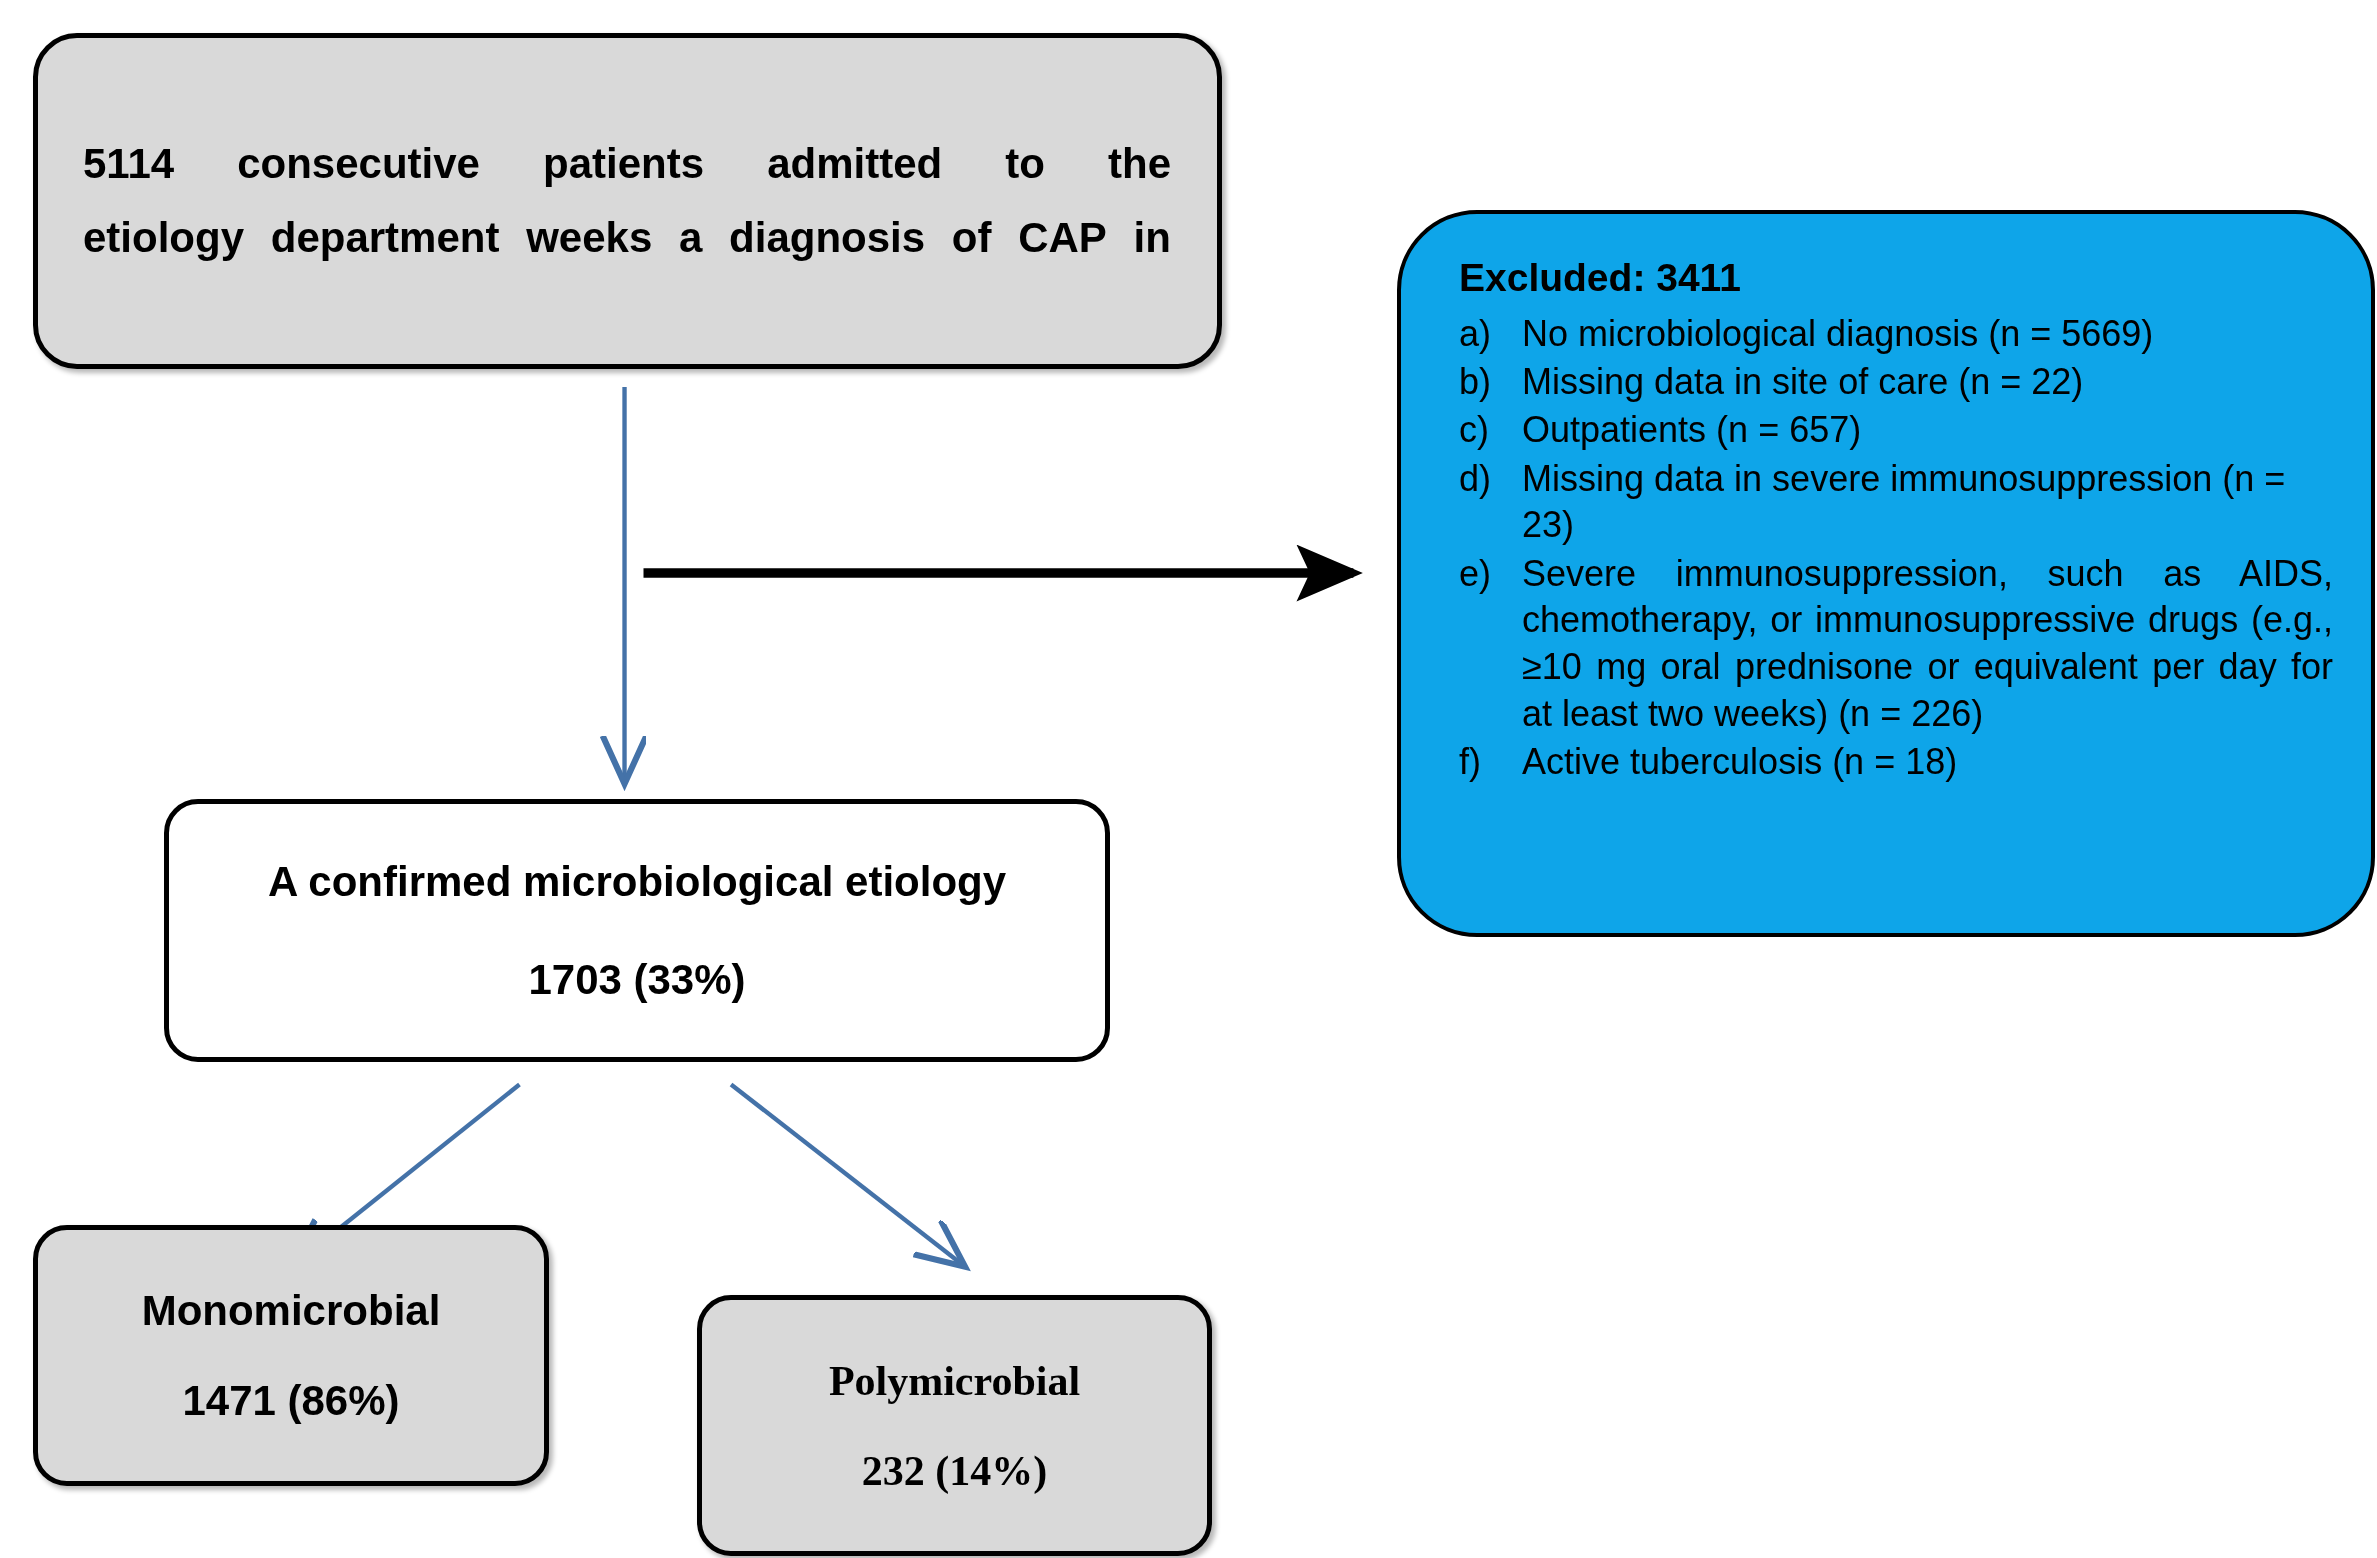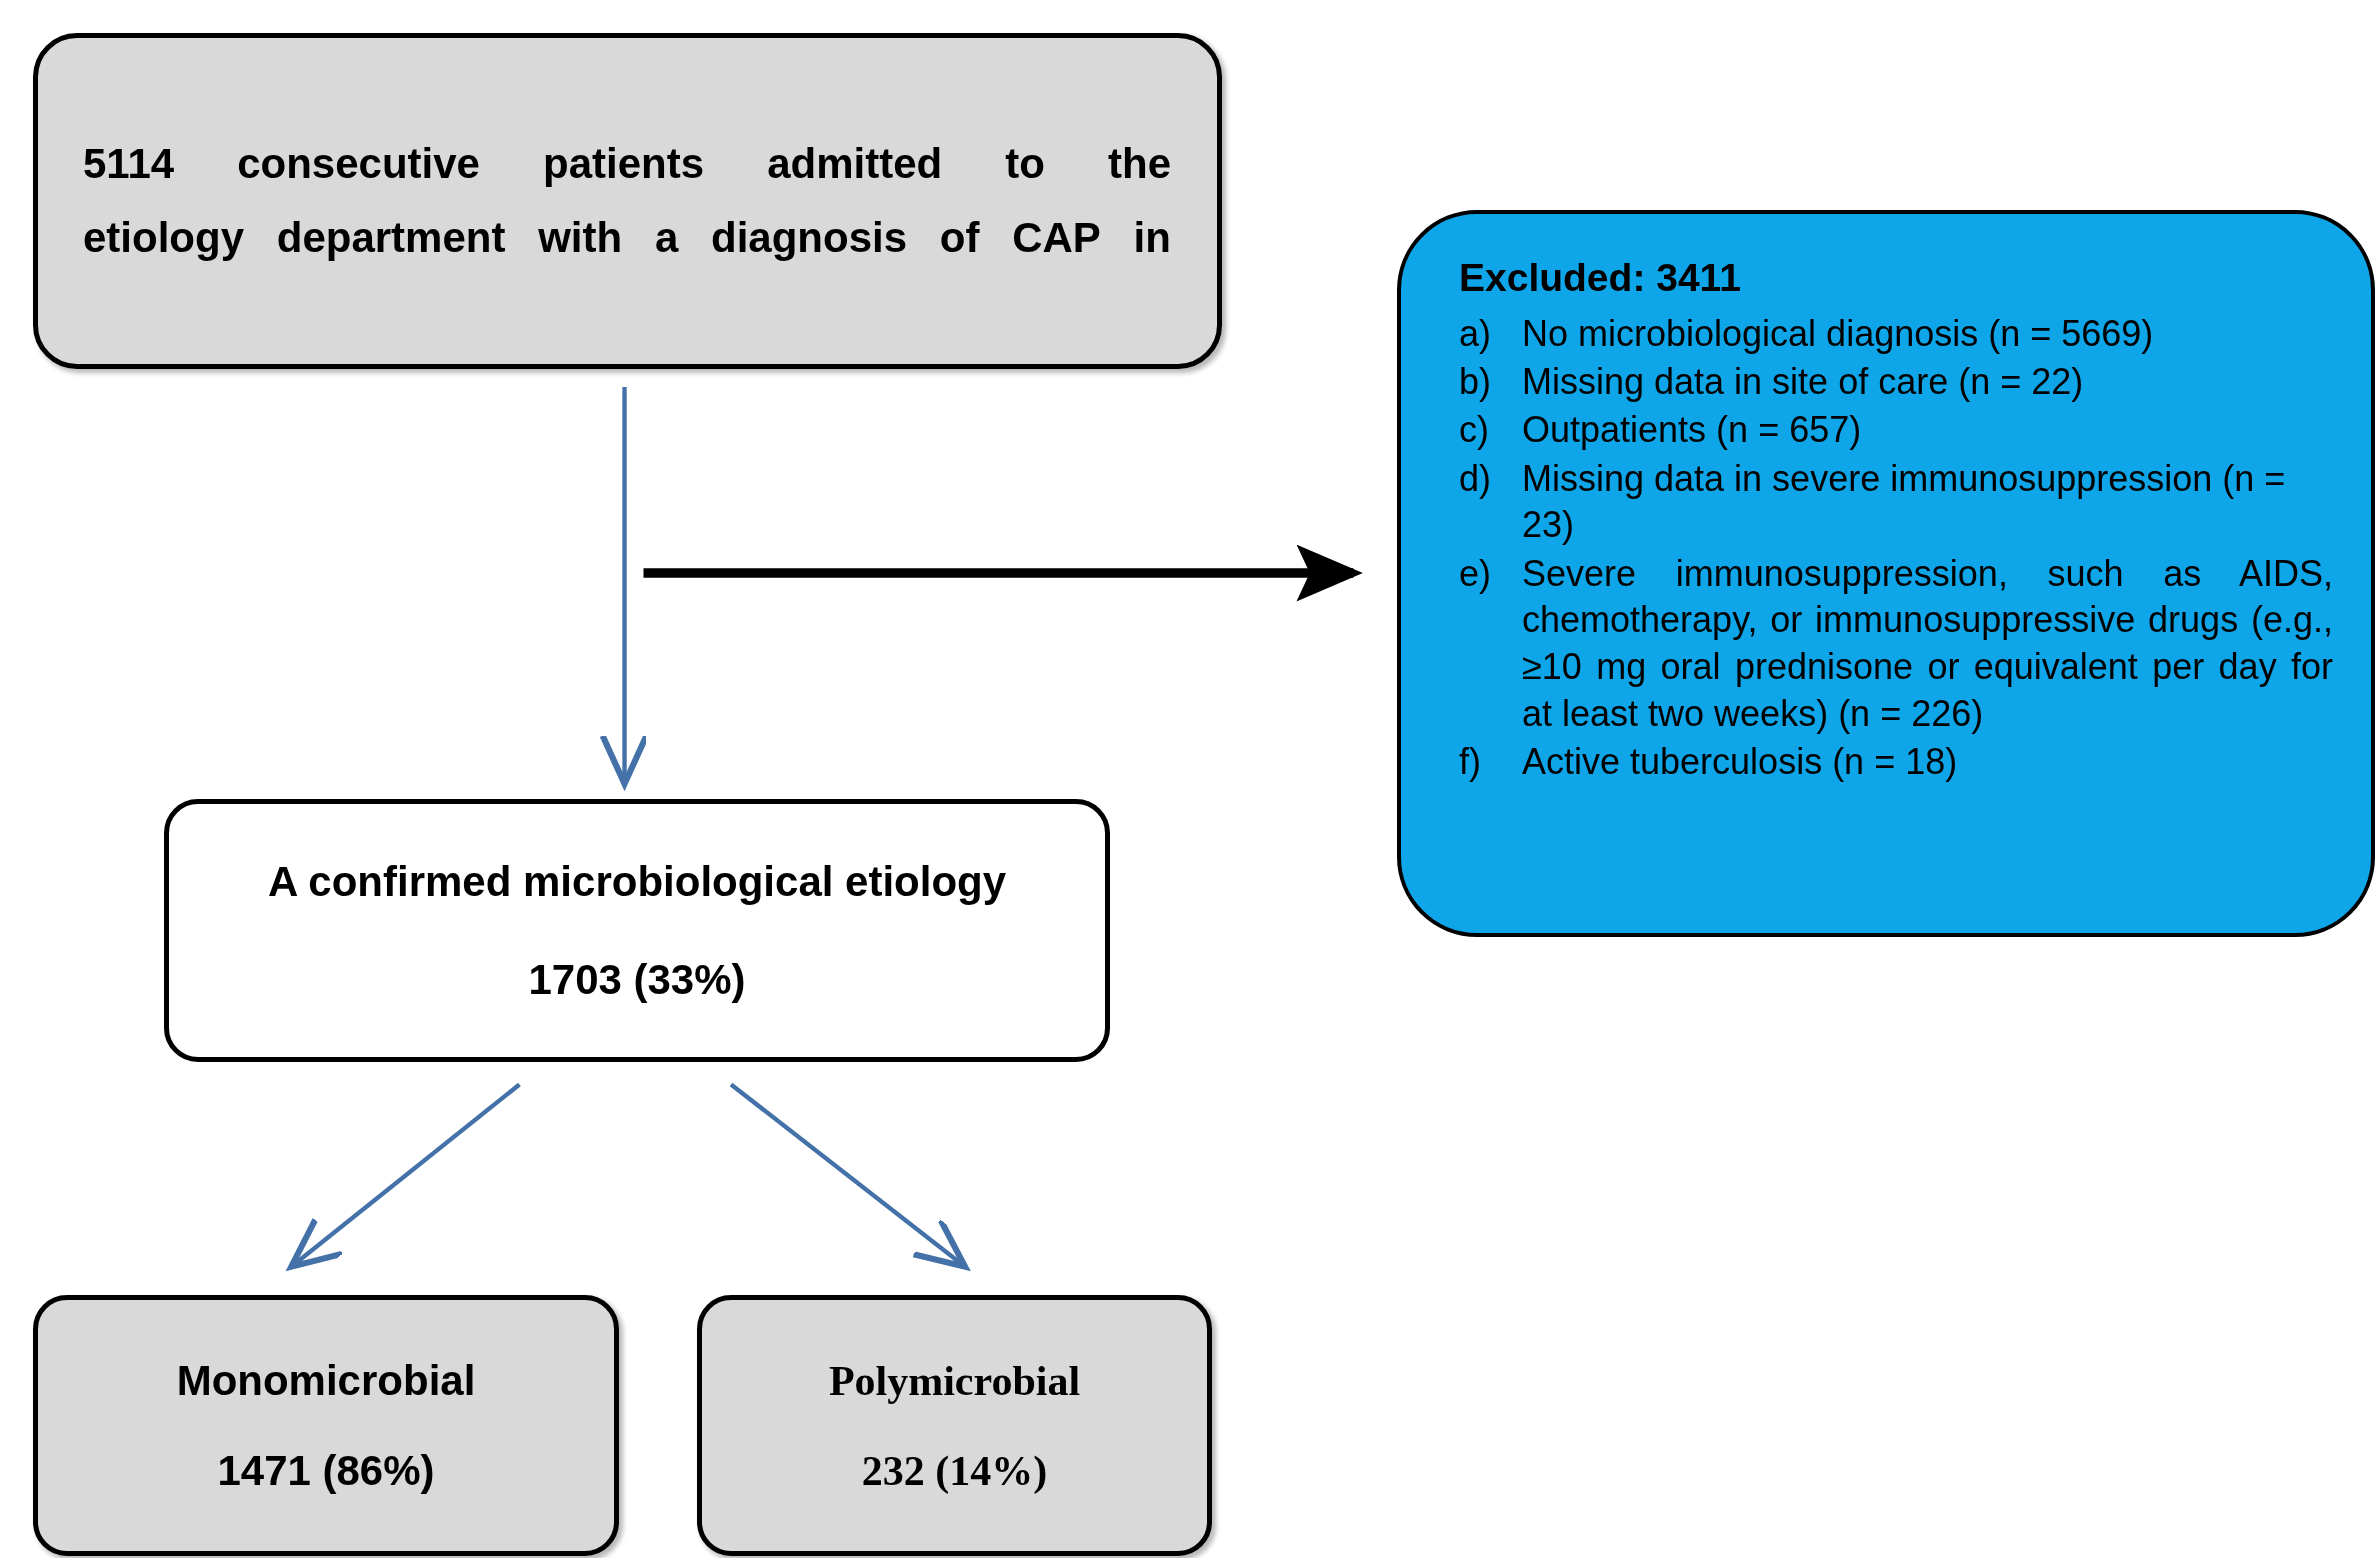--- a/index.html
+++ b/index.html
@@ -116,22 +116,22 @@
     font-size: 42px;
     font-weight: bold;
     color: #000000;
     line-height: 1.0;
   }
   #box-confirmed .ln.first { margin-bottom: 45px; }
 
   
   #box-mono {
     left: 33px;
-    top: 1295px;
-    width: 586px;
+    top: 1225px;
+    width: 516px;
     height: 261px;
     border-radius: 34px;
     padding: 0 10.2px;
   }
   #box-poly {
     left: 697px;
     top: 1295px;
     width: 515px;
     height: 261px;
     border-radius: 34px;
@@ -185,21 +185,21 @@
       <span>5114</span>
       <span>consecutive</span>
       <span>patients</span>
       <span>admitted</span>
       <span>to</span>
       <span>the</span>
     </div>
     <div class="line">
       <span>etiology</span>
       <span>department</span>
-      <span>with</span>
+      <span>weeks</span>
       <span>a</span>
       <span>diagnosis</span>
       <span>of</span>
       <span>CAP</span>
       <span>in</span>
     </div>
   </div>
 
   <div id="box-excluded">
     <div id="excluded-title">Excluded: 3411</div>

